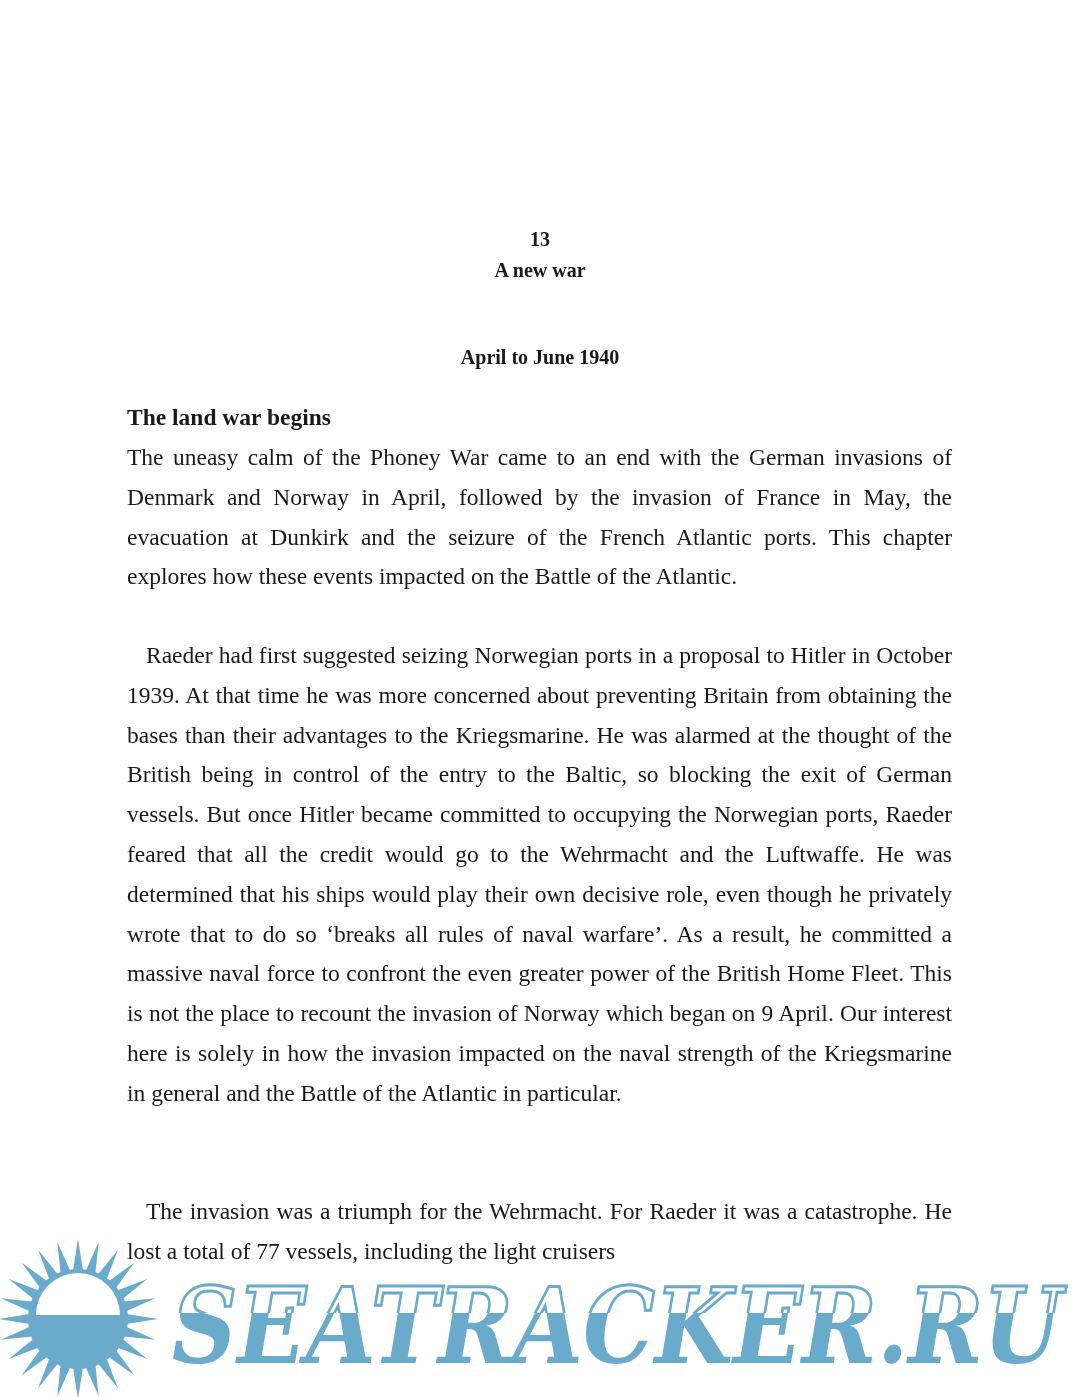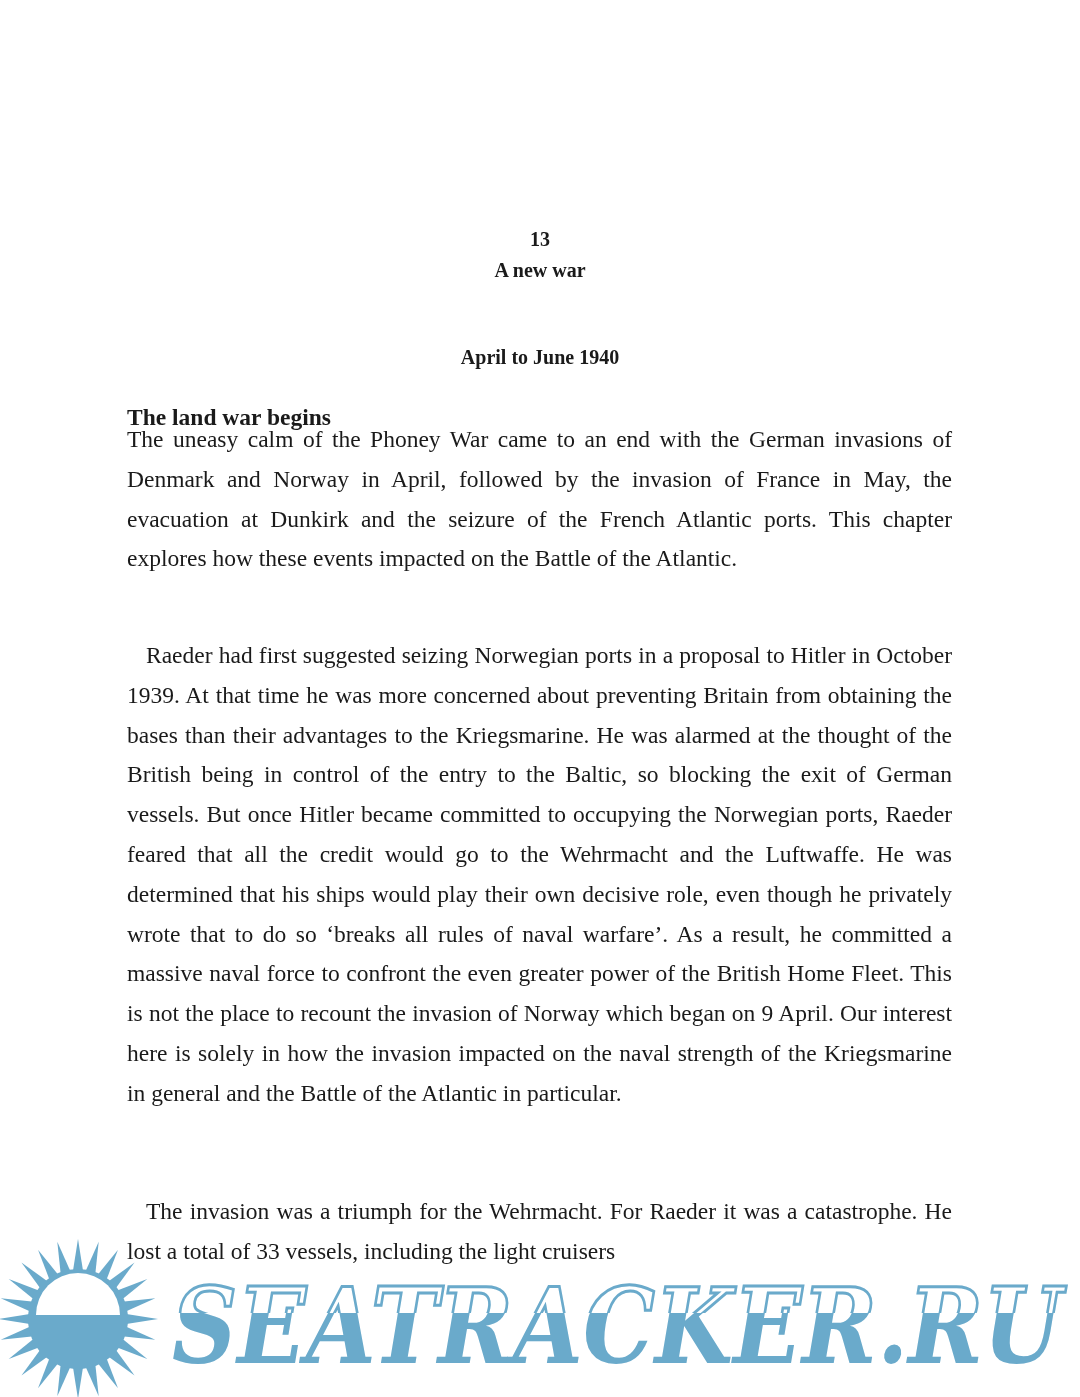--- a/index.html
+++ b/index.html
@@ -3,38 +3,38 @@
 <meta charset="utf-8">
 <style>
   html, body { margin: 0; padding: 0; background: #ffffff; }
   body { width: 1080px; height: 1397px; position: relative; overflow: hidden; font-family: "Liberation Serif", serif; color: #1a1a1a; }
   .heading { position: absolute; left: 0; width: 1080px; text-align: center; font-weight: bold; font-size: 20px; line-height: 45px; }
   .h-num { top: 217px; }
   .h-title { top: 248px; font-family: Liberation Serif, serif; }
   .h-sub { top: 315px; margin-top: 20px; }
   .text { position: absolute; left: 127px; width: 825px; font-size: 23.5px; line-height: 39.8px; text-align: justify; text-align-last: auto; }
   .section-title { position: absolute; left: 127px; top: 398px; font-size: 23.5px; font-weight: bold; line-height: 39.8px; }
-  .p1 { top: 420px; }
+  .p1 { top: 438px; }
   .p2 { top: 636px; text-indent: 19px; font-family: Liberation Serif, serif; }
   .p3 { top: 1192px; text-indent: 19px; }
   .p { margin: 0; }
   .watermark { position: absolute; left: 0; top: 1236px; width: 1080px; height: 161px; font-style: italic; }
 </style>
 </head>
 <body>
 
 <div class="heading h-num">13</div>
 <div class="heading h-title">A new war</div>
 <div class="heading h-sub">April to June 1940</div>
 
 <div class="section-title">The land war begins</div>
 
 <p class="text p p1">The uneasy calm of the Phoney War came to an end with the German invasions of Denmark and Norway in April, followed by the invasion of France in May, the evacuation at Dunkirk and the seizure of the French Atlantic ports. This chapter explores how these events impacted on the Battle of the Atlantic.</p>
 <p class="text p p2">Raeder had first suggested seizing Norwegian ports in a proposal to Hitler in October 1939. At that time he was more concerned about preventing Britain from obtaining the bases than their advantages to the Kriegsmarine. He was alarmed at the thought of the British being in control of the entry to the Baltic, so blocking the exit of German vessels. But once Hitler became committed to occupying the Norwegian ports, Raeder feared that all the credit would go to the Wehrmacht and the Luftwaffe. He was determined that his ships would play their own decisive role, even though he privately wrote that to do so ‘breaks all rules of naval warfare’. As a result, he committed a massive naval force to confront the even greater power of the British Home Fleet. This is not the place to recount the invasion of Norway which began on 9 April. Our interest here is solely in how the invasion impacted on the naval strength of the Kriegsmarine in general and the Battle of the Atlantic in particular.</p>
-<p class="text p p3">The invasion was a triumph for the Wehrmacht. For Raeder it was a catastrophe. He lost a total of 33 vessels, including the light cruisers</p>
+<p class="text p p3">The invasion was a triumph for the Wehrmacht. For Raeder it was a catastrophe. He lost a total of 77 vessels, including the light cruisers</p>
 
 <div class="watermark">
   <svg width="1080" height="161" viewBox="0 0 1080 161">
     <g transform="translate(78,83)">
       <g fill="#6aaacb">
         <polygon points="0,-80 6,-42 -6,-42"></polygon>
         <polygon points="0,-80 6,-42 -6,-42" transform="rotate(15)"></polygon>
         <polygon points="0,-80 6,-42 -6,-42" transform="rotate(30)"></polygon>
         <polygon points="0,-80 6,-42 -6,-42" transform="rotate(45)"></polygon>
         <polygon points="0,-80 6,-42 -6,-42" transform="rotate(60)"></polygon>

